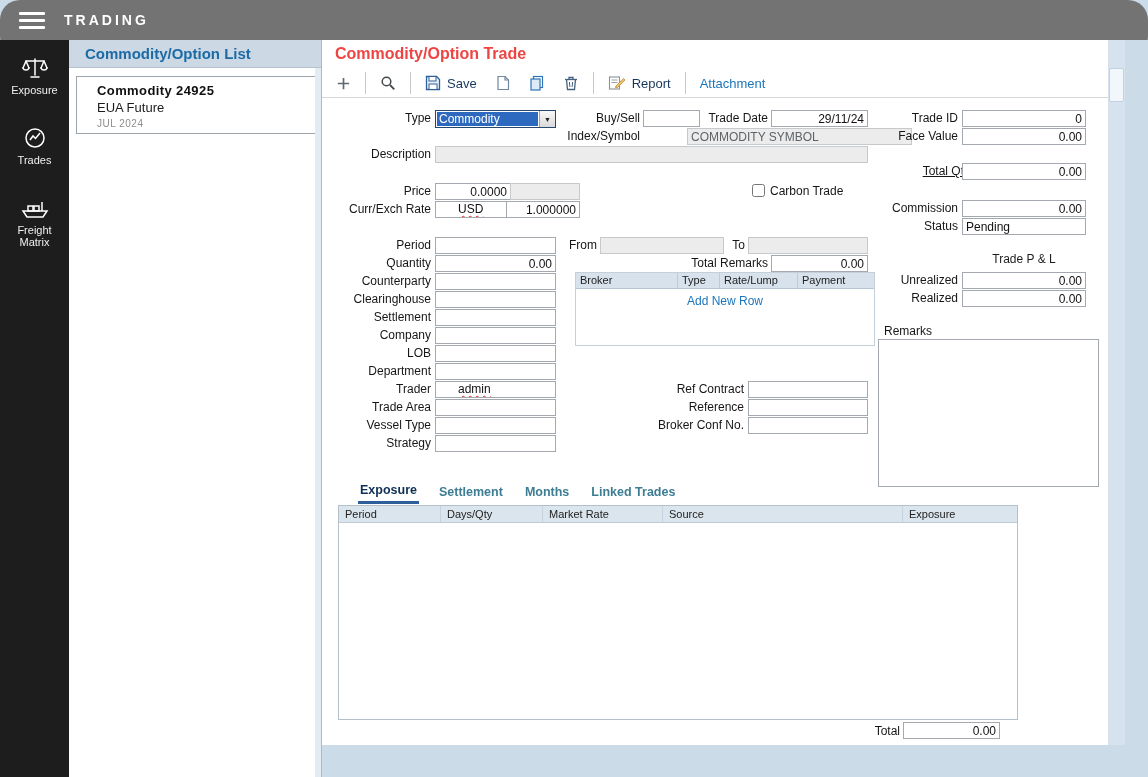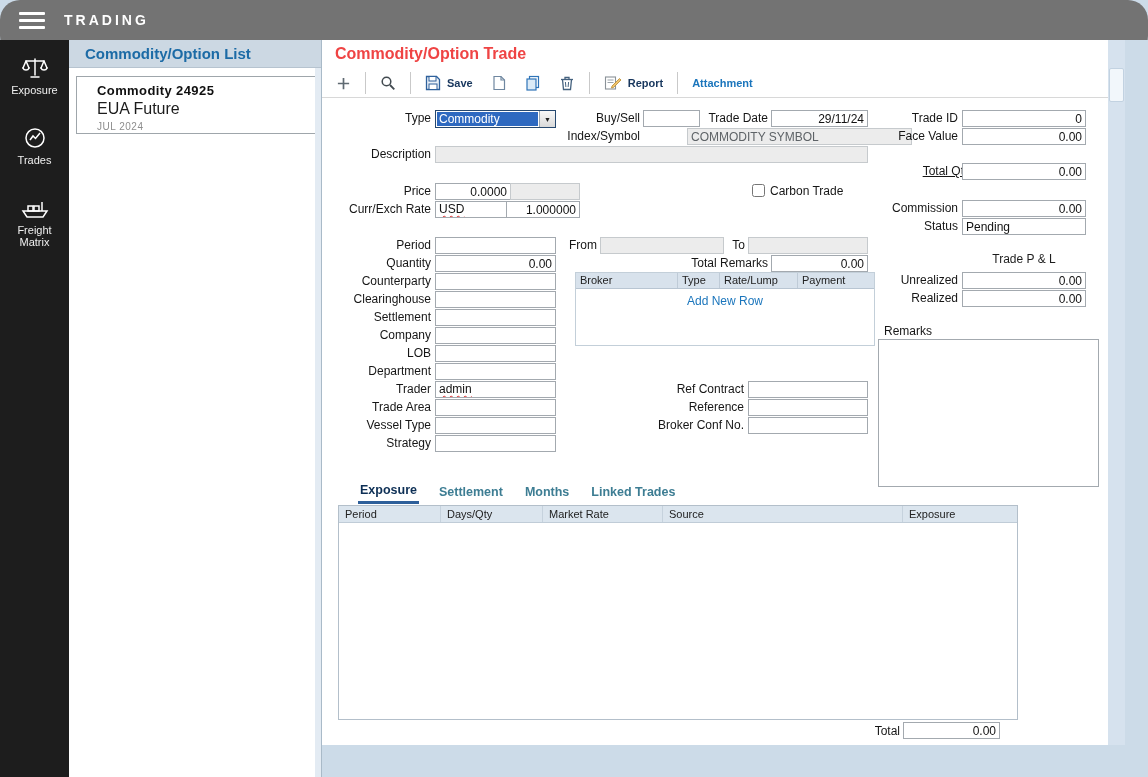--- a/index.html
+++ b/index.html
@@ -17,43 +17,43 @@
   .side-item { position:absolute; left:0; width:69px; text-align:center; color:#efefef; font-size:11px; cursor:pointer; }
   .side-item svg { display:block; margin:0 auto 4px; }
   .side-label { display:block; line-height:12px; padding:0 3px; }
 
   
   .listpanel { position:absolute; left:69px; top:40px; width:253px; height:737px; background:#fff; border-right:1px solid #a9bac8; }
   .lp-head { height:28px; background:#ccd8e3; border-bottom:1px solid #b6c3cf; color:#1c6ba6; font-weight:700; font-size:15px; line-height:27px; padding-left:16px; }
   .lp-scroll { position:absolute; right:0; top:28px; width:6px; height:709px; background:#e3ebf3; }
   .card { position:absolute; left:7px; top:36px; width:240px; height:58px; background:#fff; border:1px solid #9fa6ab; padding:6px 0 0 20px; cursor:pointer; }
   .card-title { font-size:13px; font-weight:700; letter-spacing:.4px; color:#101010; }
-  .card-sub { font-size:16px; color:#1c1c1c; margin-top:2px; }
+  .card-sub { font-size:13px; color:#1c1c1c; margin-top:2px; }
   .card-period { font-size:10px; color:#8d8d8d; letter-spacing:.5px; margin-top:3px; }
 
   
   .main { position:absolute; left:322px; top:40px; width:826px; height:737px; background:#ccdbe8; }
   .panel { position:absolute; left:0; top:0; width:786px; height:705px; background:#fff; }
   .page-title { position:absolute; left:13px; top:5px; font-size:16px; font-weight:700; color:#ef4444; }
 
   .toolbar { position:absolute; left:10px; top:30px; height:26px; display:flex; align-items:center; gap:10px; }
   .toolbar-line { position:absolute; left:0; top:57px; width:786px; height:1px; background:#d8d8d8; }
   .tb { display:flex; align-items:center; gap:6px; background:none; border:none; cursor:pointer; font-family:inherit; padding:2px 4px; }
-  .tb span { font-size:11px; font-weight:700; color:#17365d; }
+  .tb span { font-size:13px; font-weight:400; color:#17365d; }
   .tb.attach span { color:#1a75bc; }
   .sep { width:1px; height:22px; background:#c9c9c9; }
 
   
   .lbl { position:absolute; height:17px; line-height:17px; font-size:12px; color:#161616; text-align:right; white-space:nowrap; }
   .lbl.la { text-align:left; }
   .inp { position:absolute; height:17px; border:1px solid #a3a9af; background:#fff; font-family:inherit; font-size:12px; color:#111; padding:0 3px; }
   div.inp { line-height:15px; overflow:hidden; white-space:nowrap; cursor:text; }
   .num { text-align:right; }
   .ro, .inp:disabled { background:#ececec; border-color:#c6cacd; color:#5e6367; -webkit-text-fill-color:#5e6367; }
-  .sp { text-decoration:underline wavy #e03030; text-decoration-thickness:1px; text-underline-offset:2px; }
+  .sp { text-decoration:underline wavy #e03030; text-decoration-thickness:1px; text-underline-offset:2px;margin-left:19px; }
   .heading { position:absolute; font-size:12px; color:#1d1d1d; text-align:center; }
 
   .combo { position:absolute; left:113px; top:70px; width:121px; height:18px; border:1px solid #26486f; background:#fff; display:flex; cursor:pointer; }
   .combo-val { flex:1; margin:1px; background:#2e69c0; color:#fff; font-size:12px; line-height:14px; padding:0 2px; white-space:nowrap; overflow:hidden; }
   .combo-btn { width:16px; background:linear-gradient(#f8f8f8,#d9d9d9); border-left:1px solid #9aa4ae; font-size:7px; color:#222; display:flex; align-items:center; justify-content:center; }
 
   .chk { position:absolute; left:430px; top:144px; width:13px; height:13px; cursor:pointer; }
 
   .btable { position:absolute; left:253px; top:232px; width:300px; border:1px solid #c3cfd9; background:#fff; }
   .btable-head { display:flex; height:16px; background:#d8e2ec; border-bottom:1px solid #b8c5d2; }

